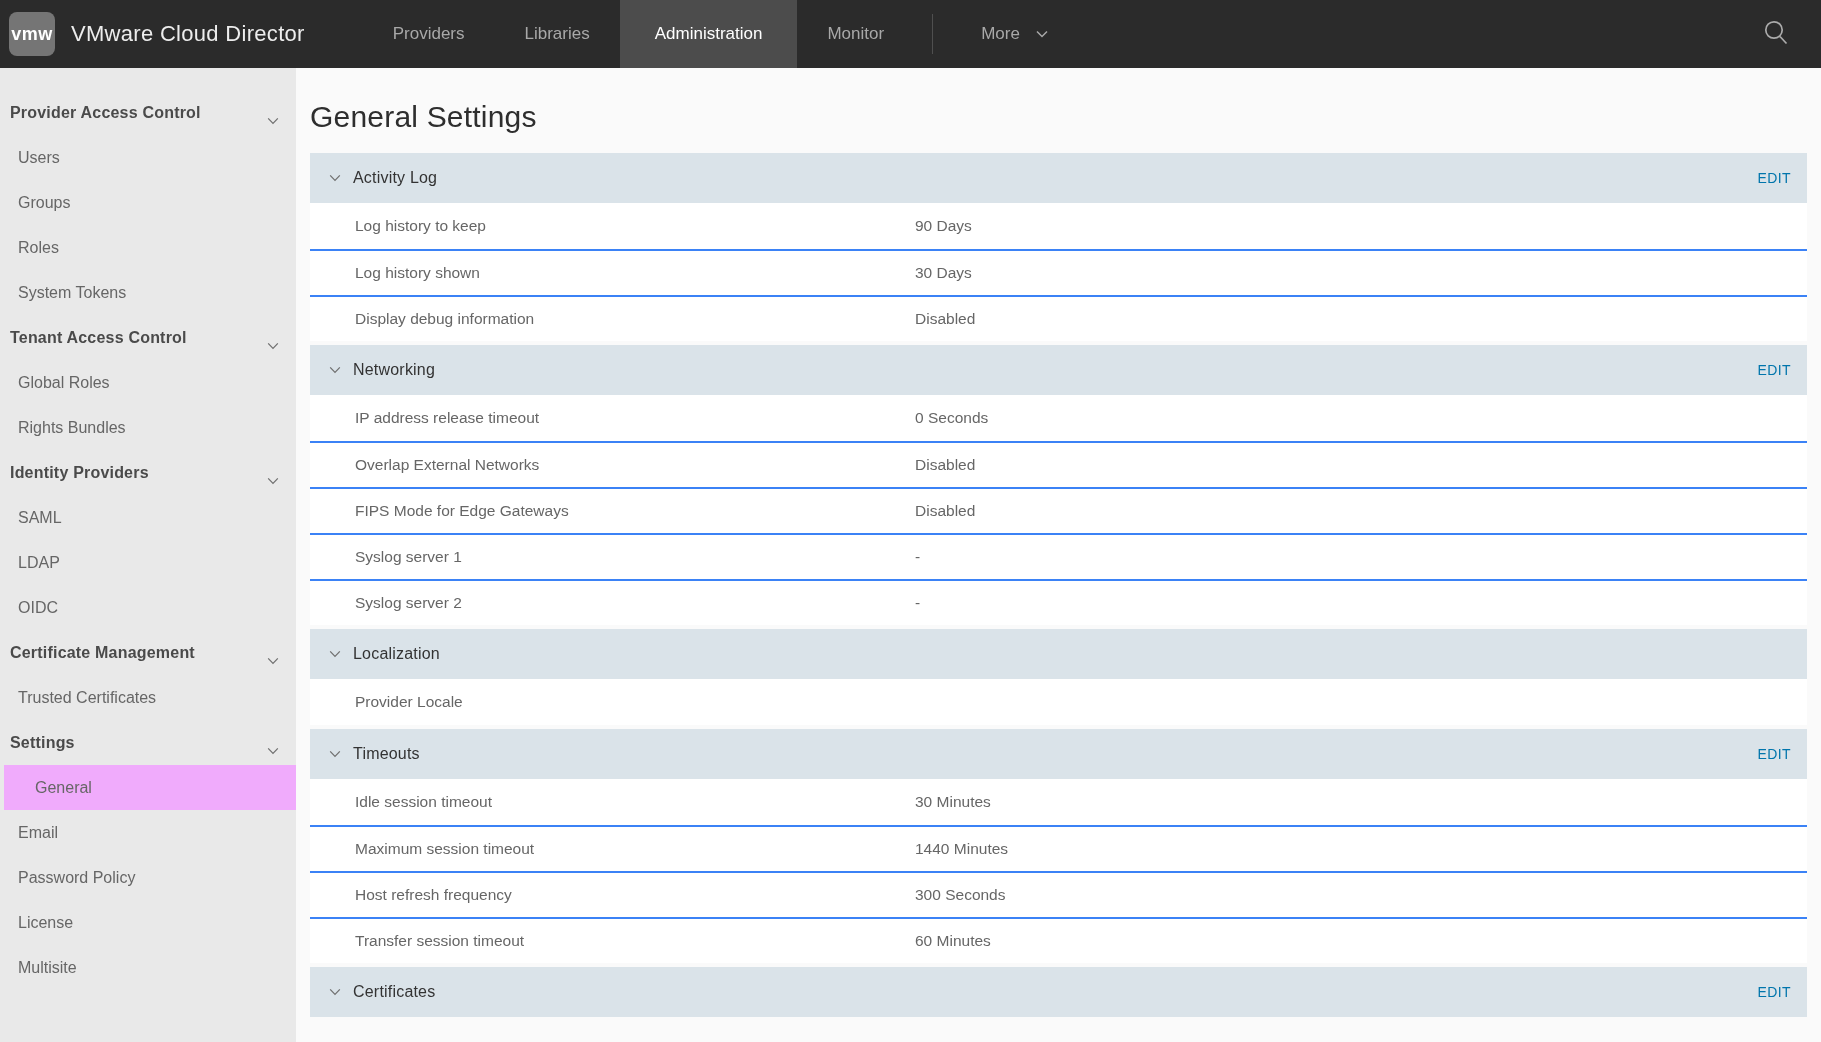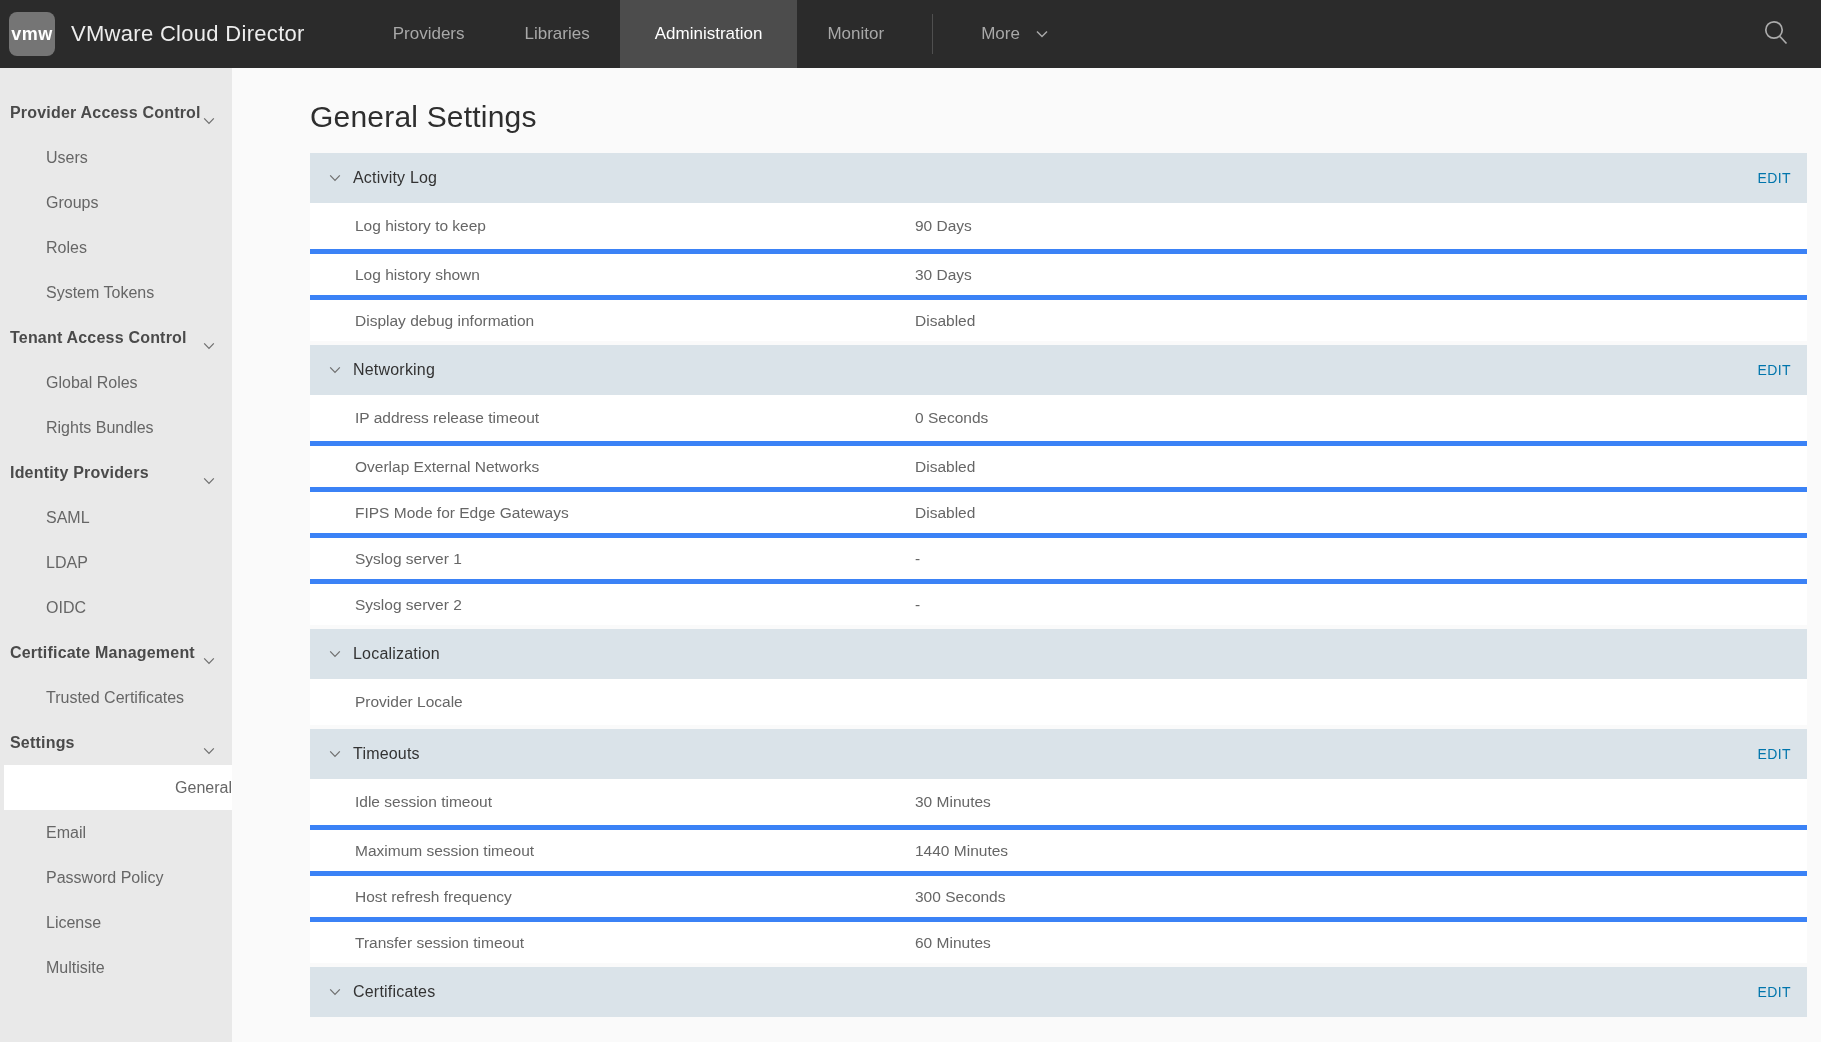--- a/index.html
+++ b/index.html
@@ -35,54 +35,54 @@
   .topnav-item.active { background:var(--active-tab-bg,#4c4c4c); color:#fff; padding:0 35px; }
   .topnav-item .caret { margin-left:14px; display:flex; align-items:center; }
   .nav-divider { width:1px; height:40px; background:#4f4f4f; align-self:center; margin:0 18px; }
   .search-btn {
     position:absolute; right:28px; top:16px; width:34px; height:34px;
     display:flex; align-items:center; justify-content:center; cursor:pointer;
   }
 
   
   .sidebar {
-    position:absolute; left:0; top:68px; width:232px; height:974px;
+    position:absolute; left:0; top:68px; width:296px; height:974px;
     background:var(--sidebar-bg,#e9e9e9); padding-top:22px;
   }
   .nav-section-header {
     height:45px; display:flex; align-items:center; padding:0 16px 0 10px;
     cursor:pointer;
   }
   .nav-section-label { font-size:16px; font-weight:bold; color:#4a4a4a; letter-spacing:.2px; }
   .nav-section-header .caret { margin-left:auto; margin-top:16px; }
   .nav-item {
-    height:45px; display:flex; align-items:center; padding-left:46px;
+    height:45px; display:flex; align-items:center; padding-left:18px;
     font-size:16px; color:#666; cursor:pointer;
   }
-  .nav-item.active { background:#ffffff; margin-left:4px; padding-left:31px;justify-content:flex-end; }
+  .nav-item.active { background:#f0abfc; margin-left:4px; padding-left:31px; }
 
   
   .main { position:absolute; left:280px; top:68px; width:1541px; height:974px; padding:30px 14px 0 30px; }
   .page-title { font-size:30px; font-weight:300; color:#2e2e2e; line-height:38px; margin-bottom:17px; letter-spacing:.2px; }
 
   .section { margin-bottom:4px; }
   .band {
     height:50px; background:var(--band-bg,#dae3e9);
     display:flex; align-items:center; padding:0 16px 0 18px;
   }
   .band .caret { display:flex; align-items:center; cursor:pointer; }
   .band-title { margin-left:11px; font-size:16px; font-weight:500; color:#333; letter-spacing:.2px; }
   .edit-link {
     margin-left:auto; font-size:14px; font-weight:500; letter-spacing:.4px;
     color:var(--accent,#0075ac); cursor:pointer; text-decoration:none;
   }
   .row {
     height:46px; background:#fff; display:flex; align-items:center; position:relative;
   }
-  .row + .row { border-top:5px solid #3b82f6; }
+  .row + .row { border-top:2px solid #3b82f6; }
   .row-label { padding-left:45px; font-size:15.5px; color:#666; }
   .row-value { position:absolute; left:605px; font-size:15.5px; color:#666; }
 
   svg { display:block; }
 </style>
 </head>
 <body>
 
 <div class="topbar">
   <div class="logo-box">

